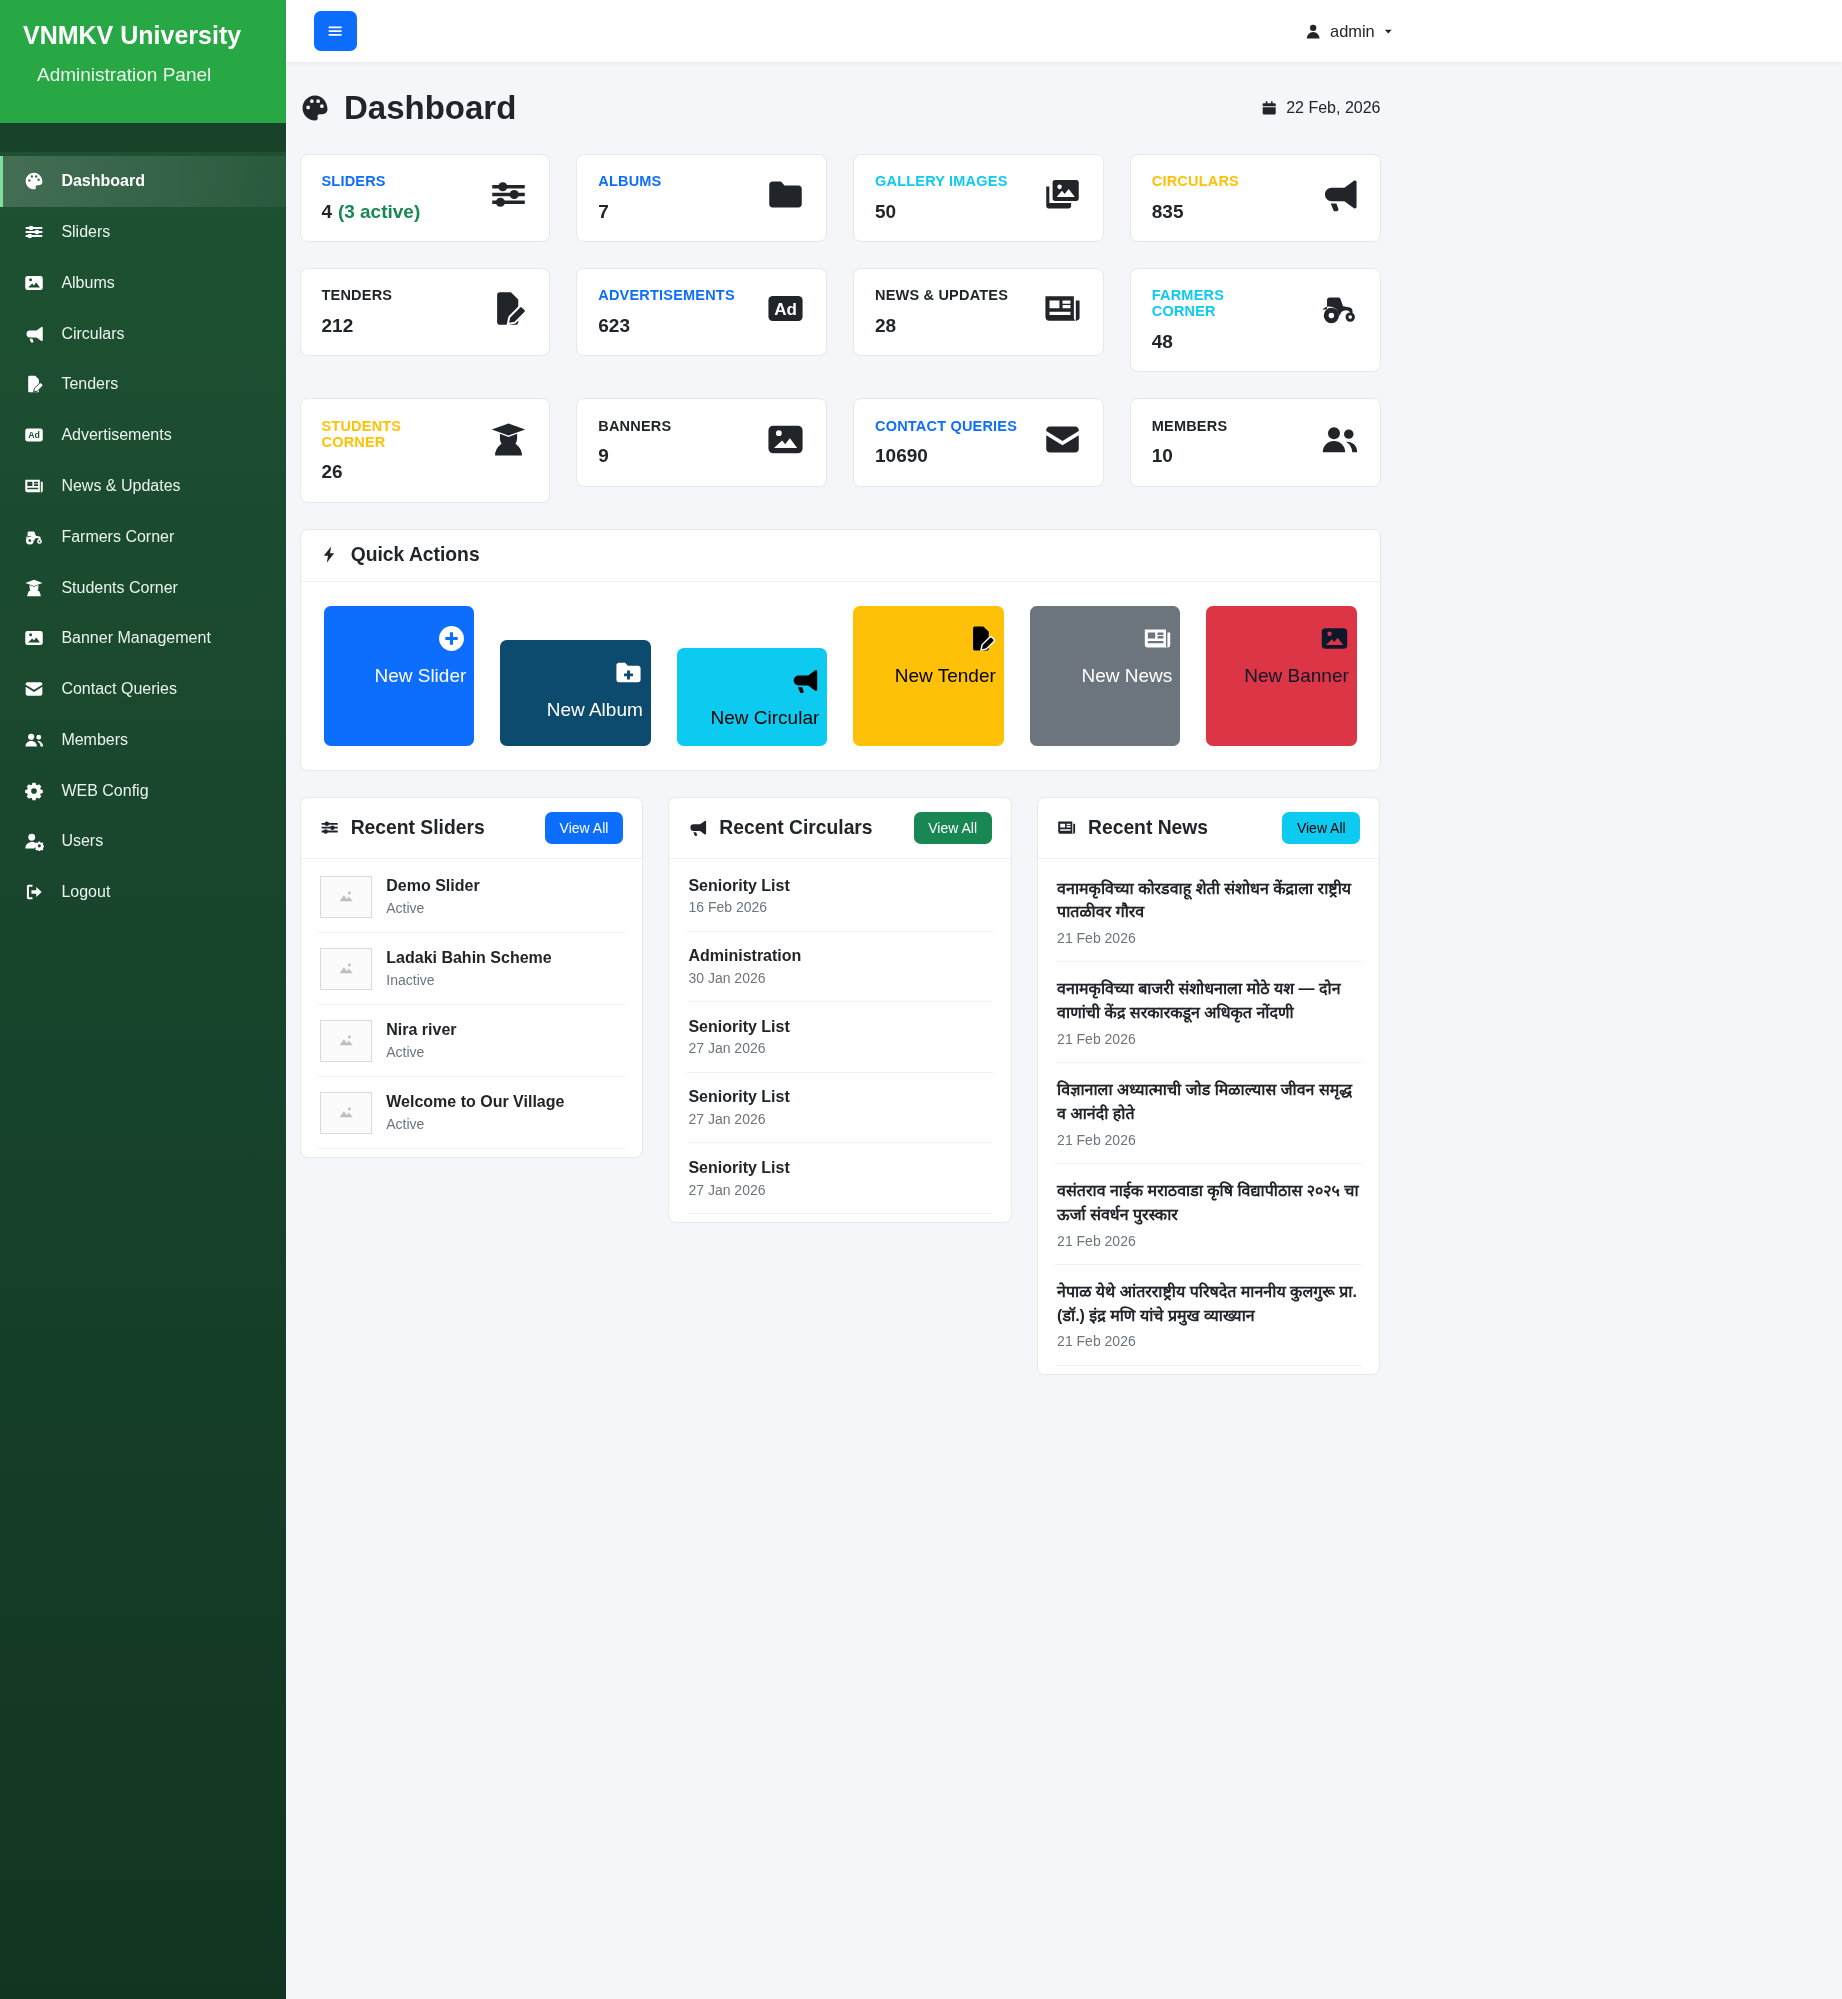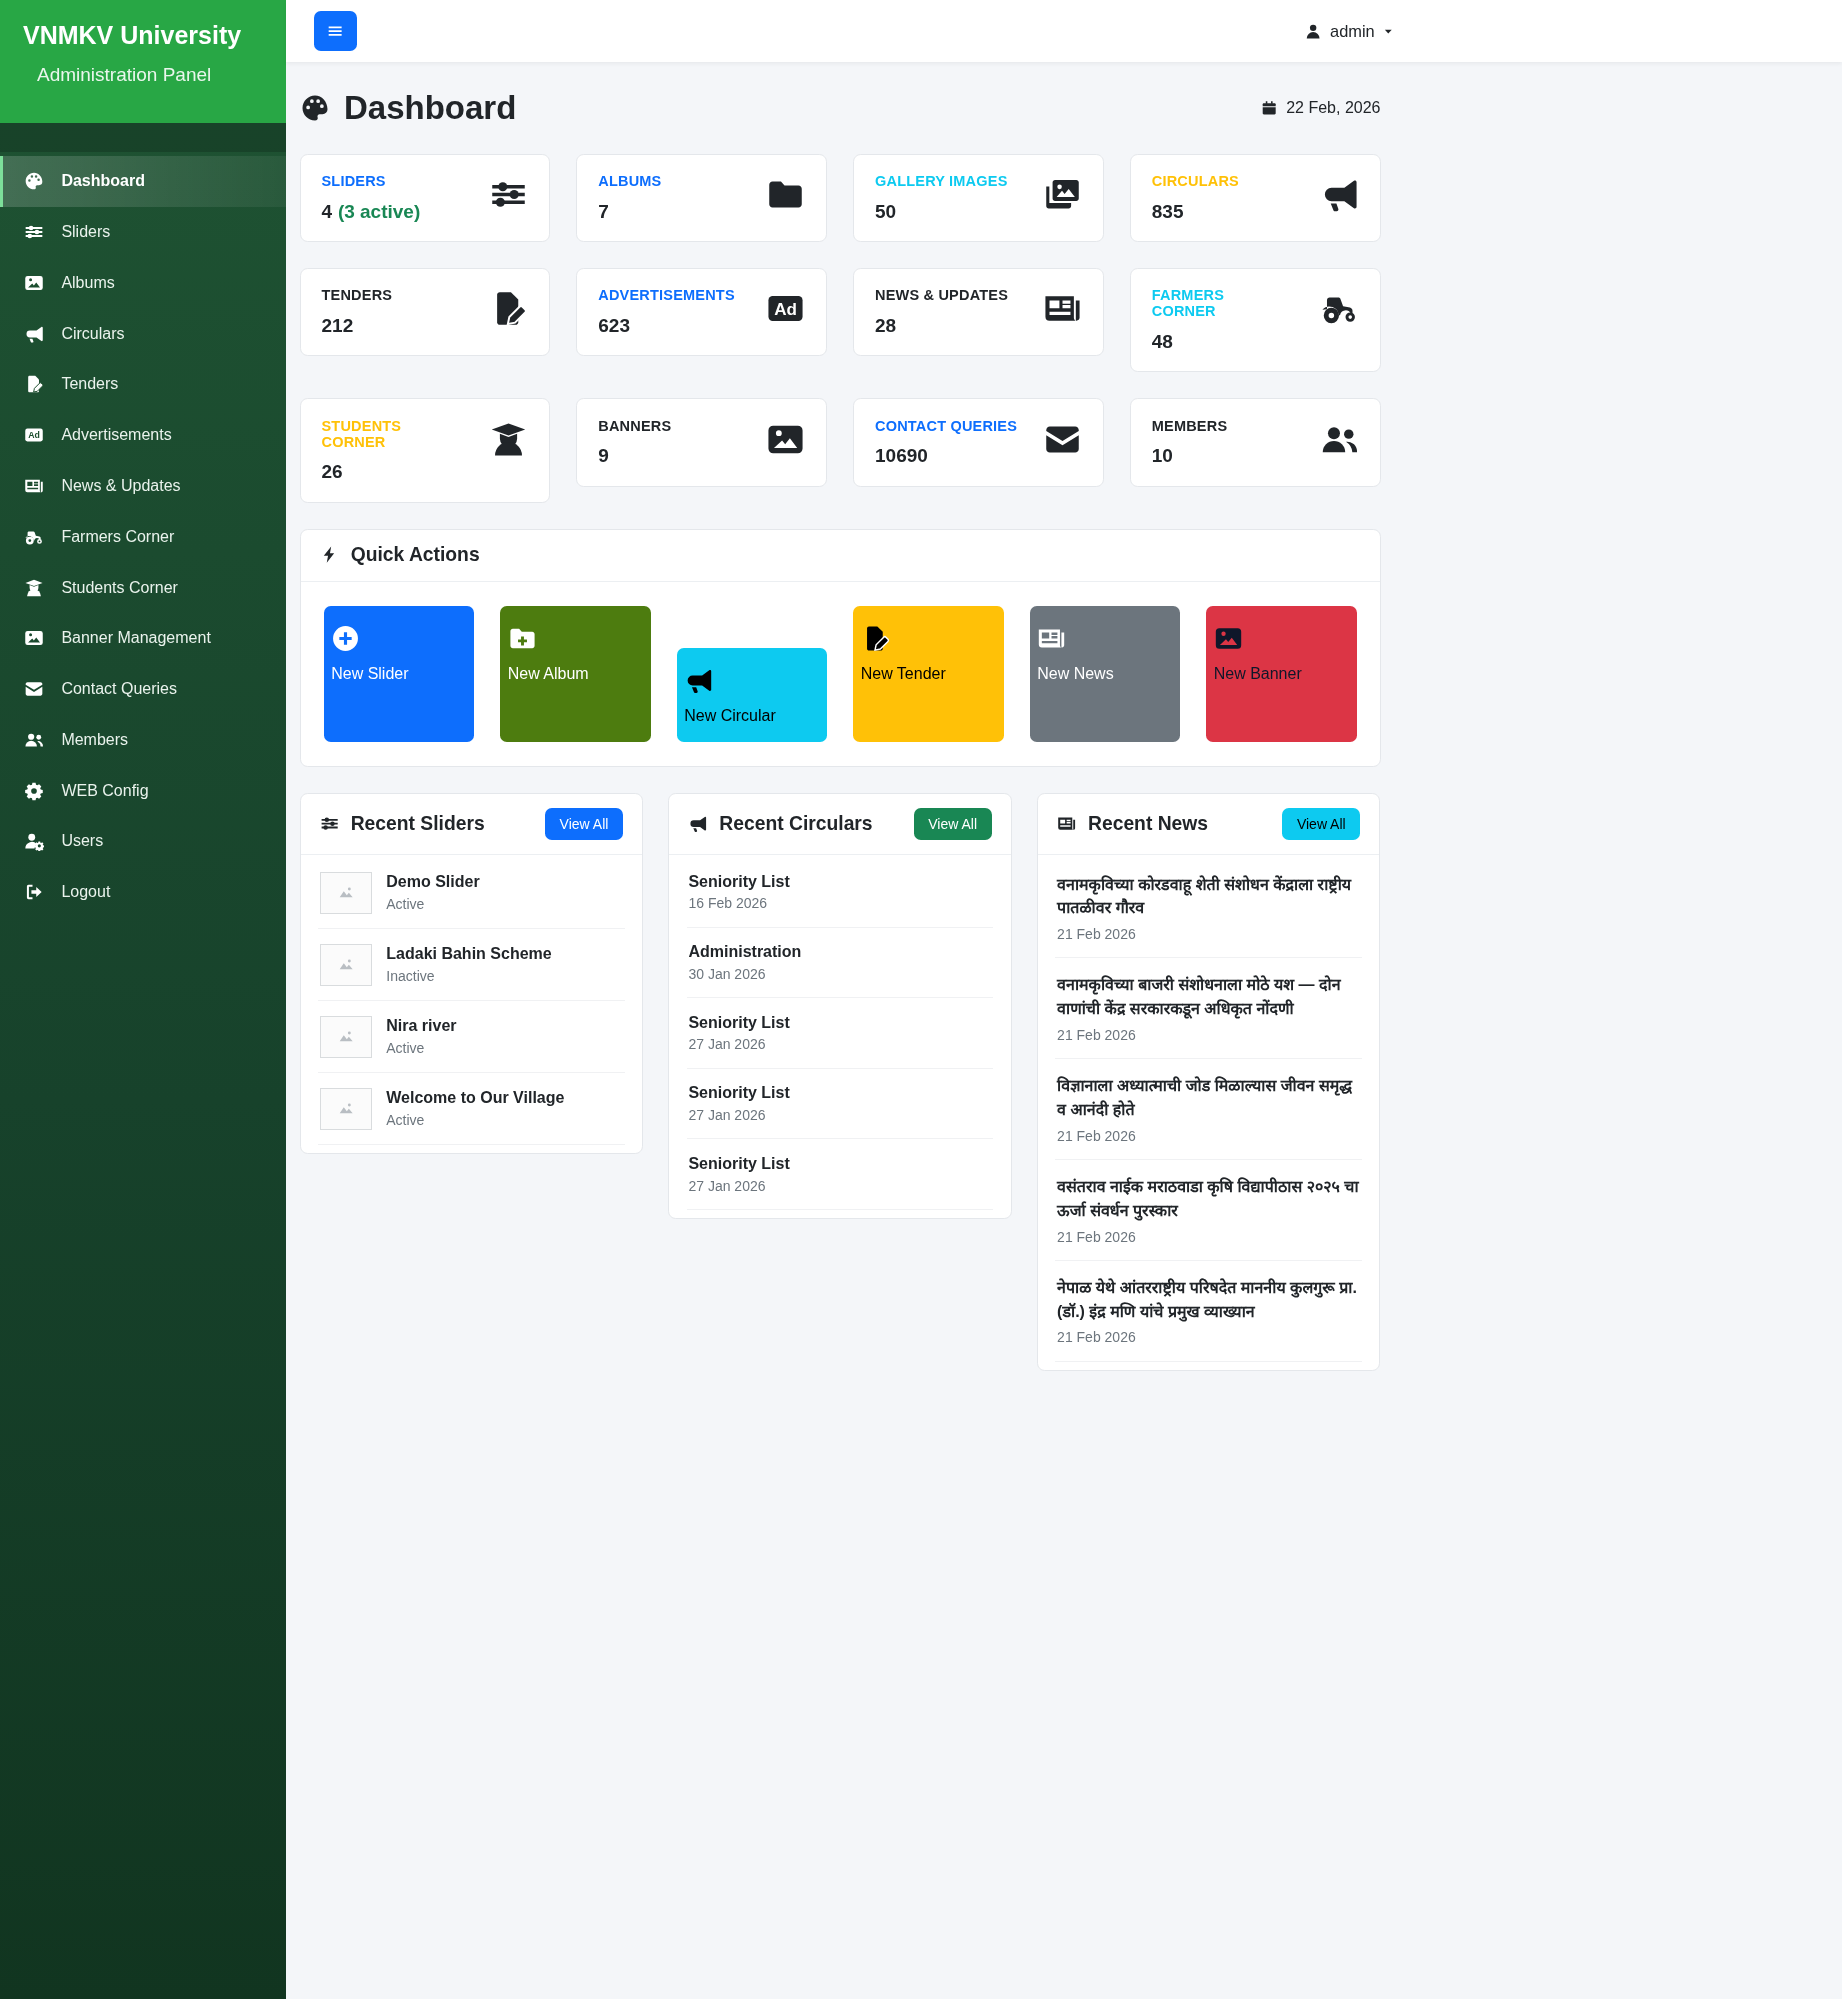--- a/index.html
+++ b/index.html
@@ -79,22 +79,22 @@
 
   
   .panel { background:#fff; border:1px solid #e4e7eb; border-radius:7.7px; --icon-contrast:#ffffff; }
   .qa-panel { margin-top:26px; }
   .panel-head { display:flex; align-items:center; justify-content:space-between; padding:14.5px 19.3px; border-bottom:1px solid #eceff2; }
   .panel-title { display:flex; align-items:center; gap:11.6px; font-size:19.3px; font-weight:700; }
   .panel-title .icon { width:19.3px; height:19.3px; color:#212529; }
   .qa-body { display:flex; gap:26px; padding:24px 23px; }
   .qa-btn {
     flex:1; border:none; border-radius:6.8px; padding:18.3px 7.7px 16.4px;
-    display:flex; flex-direction:column; align-items:flex-start; gap:12.6px;
-    font-size:16px; font-family:inherit; cursor:pointer;
+    display:flex; flex-direction:column; align-items:flex-end; gap:12.6px;
+    font-size:19px; font-family:inherit; cursor:pointer;
   }
   .qa-btn .icon { width:29px; height:29px; }
 
   .bottom { display:grid; grid-template-columns:repeat(3,1fr); gap:25px; margin-top:26px; align-items:start; }
   .view-all { border:none; border-radius:6.8px; padding:7.7px 14.5px; font-size:14px; font-family:inherit; font-weight:500; cursor:pointer;text-align:right; }
   .panel-body { padding:1.9px 17.4px 7.7px; }
   .slider-item { display:flex; align-items:center; gap:14.5px; padding:14.5px 1.9px; border-bottom:1px solid #f0f1f3; }
   .thumb {
     width:52px; height:42px; flex:0 0 52px;
     background:#fbfbfb; border:1px solid #d9dcde;
@@ -473,21 +473,21 @@
         </div>
         <div class="qa-body">
           <button class="qa-btn" style="background: rgb(13, 110, 253); color: rgb(255, 255, 255);">
             <span class="icon">
                 <svg viewBox="0 0 24 24" fill="currentColor">
                   <path fill-rule="evenodd" d="M12 1.7a10.3 10.3 0 1 0 0 20.6 10.3 10.3 0 0 0 0-20.6zM10.7 6.9h2.6v3.8h3.8v2.6h-3.8v3.8h-2.6v-3.8H6.9v-2.6h3.8z"></path>
                 </svg>
               </span>
             <span>New Slider</span>
           </button>
-          <button class="qa-btn" style="background: #4d7c0f; color: rgb(255, 255, 255);">
+          <button class="qa-btn" style="background: #0c4a6e; color: rgb(255, 255, 255); margin-top: 34px;">
             <span class="icon">
                 <svg viewBox="0 0 24 24" fill="currentColor">
                   <path fill-rule="evenodd" d="M2 6c0-1.1.9-2 2-2h5.2l2.2 2.4H20c1.1 0 2 .9 2 2V18c0 1.1-.9 2-2 2H4c-1.1 0-2-.9-2-2V6zm8.8 4.3v2.5H8.3v2.4h2.5v2.5h2.4v-2.5h2.5v-2.4h-2.5v-2.5z"></path>
                 </svg>
               </span>
             <span>New Album</span>
           </button>
           <button class="qa-btn" style="background: rgb(13, 202, 240); color: rgb(0, 0, 0); margin-top: 42px;">
             <span class="icon">
                 <svg viewBox="0 0 24 24" fill="currentColor">

